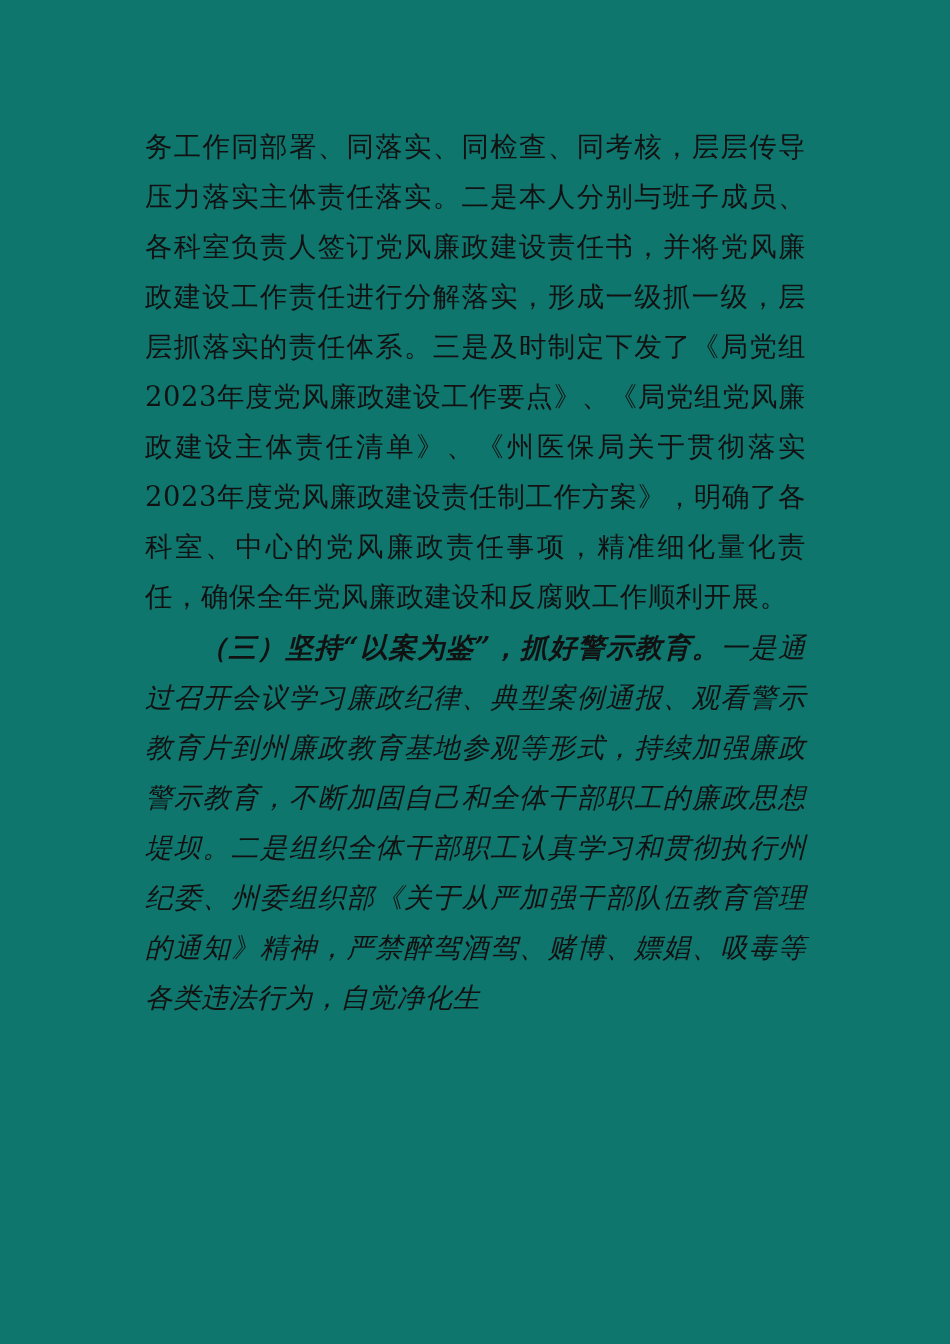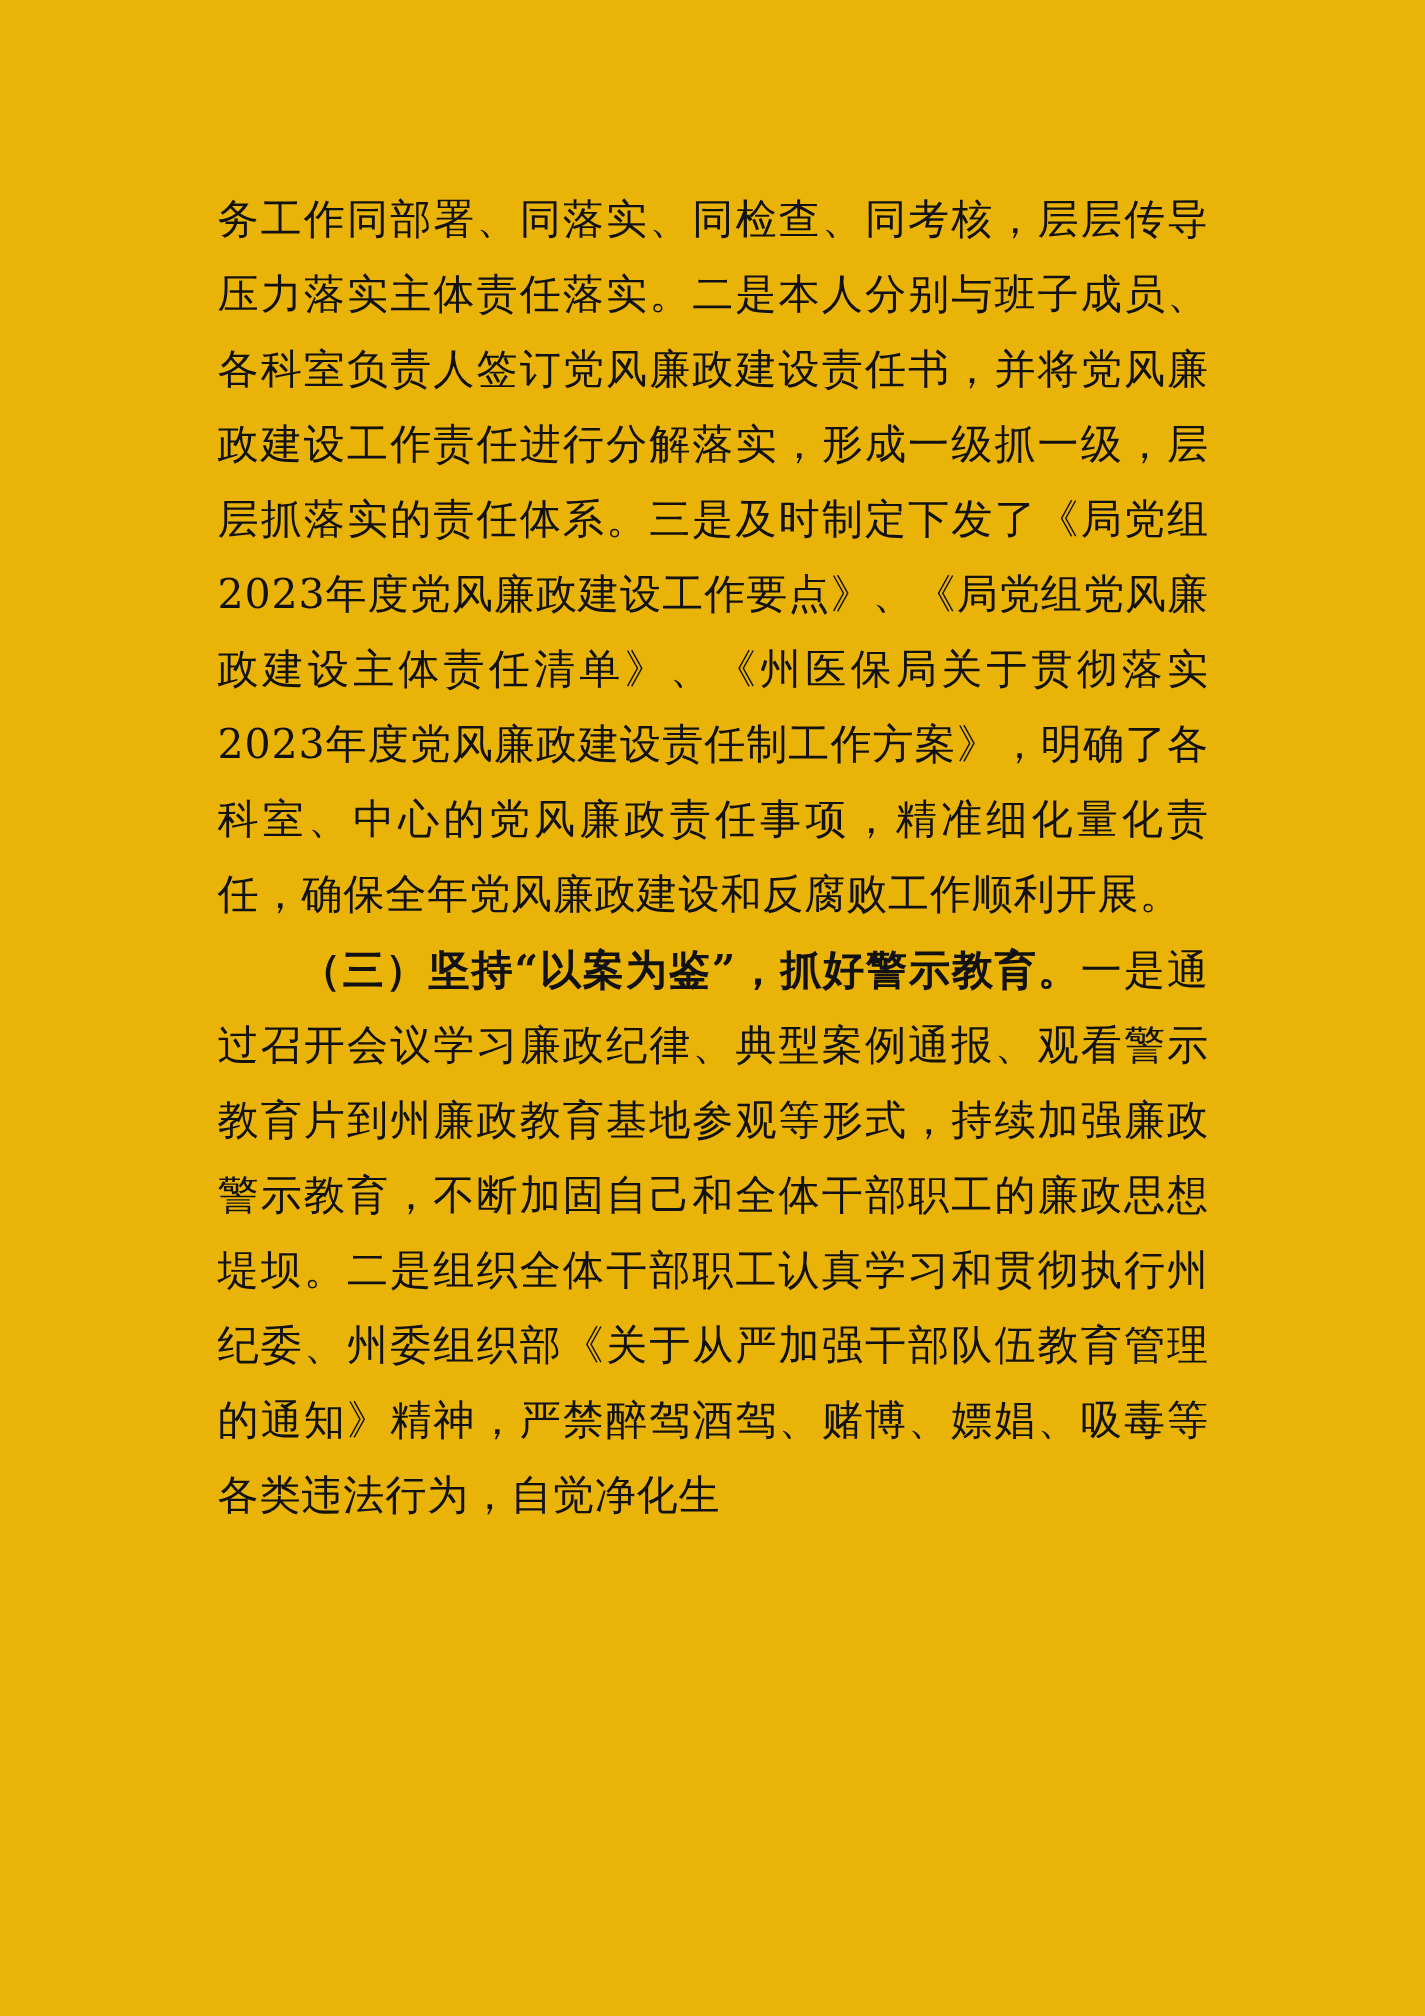--- a/index.html
+++ b/index.html
@@ -48,19 +48,19 @@
     font-weight: 700;
     letter-spacing: 0.015em;
   }
   .body-run {
     font-weight: 400;
   }
 </style>
 </head>
 <body style="background: rgb(255, 255, 255);">
 
-<div class="page" style="background: #eab308; padding-left: 45px;">
+<div class="page" style="background: #0f766e; padding-left: 45px;">
   <div class="text-column" id="text-column">
 
   <p class="para no-indent" style="color: rgb(17, 17, 17);"><span class="body-run">务工作同部署、同落实、同检查、同考核，层层传导压力落实主体责任落实。二是本人分别与班子成员、各科室负责人签订党风廉政建设责任书，并将党风廉政建设工作责任进行分解落实，形成一级抓一级，层层抓落实的责任体系。三是及时制定下发了《局党组2023年度党风廉政建设工作要点》、《局党组党风廉政建设主体责任清单》、《州医保局关于贯彻落实2023年度党风廉政建设责任制工作方案》，明确了各科室、中心的党风廉政责任事项，精准细化量化责任，确保全年党风廉政建设和反腐败工作顺利开展。</span></p>
-      <p class="para indent" style="color: rgb(17, 17, 17);"><span class="heading-run">（三）坚持“以案为鉴”，抓好警示教育。</span><span class="body-run">一是通过召开会议学习廉政纪律、典型案例通报、观看警示教育片到州廉政教育基地参观等形式，持续加强廉政警示教育，不断加固自己和全体干部职工的廉政思想堤坝。二是组织全体干部职工认真学习和贯彻执行州纪委、州委组织部《关于从严加强干部队伍教育管理的通知》精神，严禁醉驾酒驾、赌博、嫖娼、吸毒等各类违法行为，自觉净化生</span></p>
+      <p class="para indent" style="color: rgb(17, 17, 17); font-style: italic;"><span class="heading-run">（三）坚持“以案为鉴”，抓好警示教育。</span><span class="body-run">一是通过召开会议学习廉政纪律、典型案例通报、观看警示教育片到州廉政教育基地参观等形式，持续加强廉政警示教育，不断加固自己和全体干部职工的廉政思想堤坝。二是组织全体干部职工认真学习和贯彻执行州纪委、州委组织部《关于从严加强干部队伍教育管理的通知》精神，严禁醉驾酒驾、赌博、嫖娼、吸毒等各类违法行为，自觉净化生</span></p>
     </div>
 </div>
 
 </body></html>

